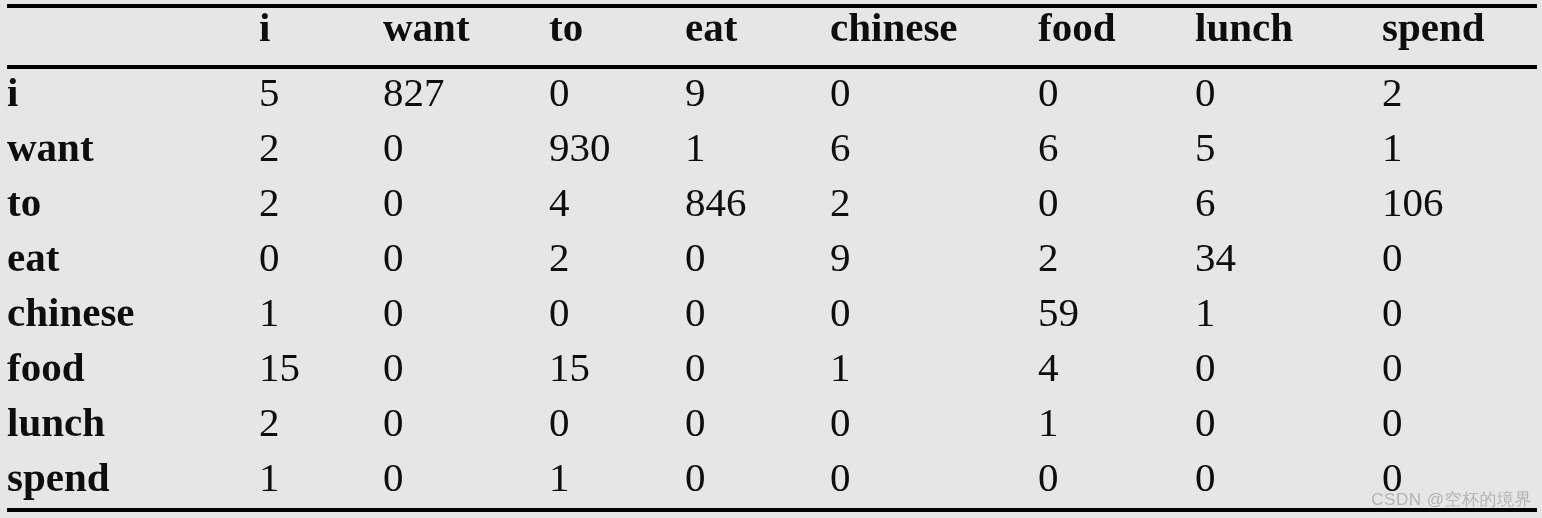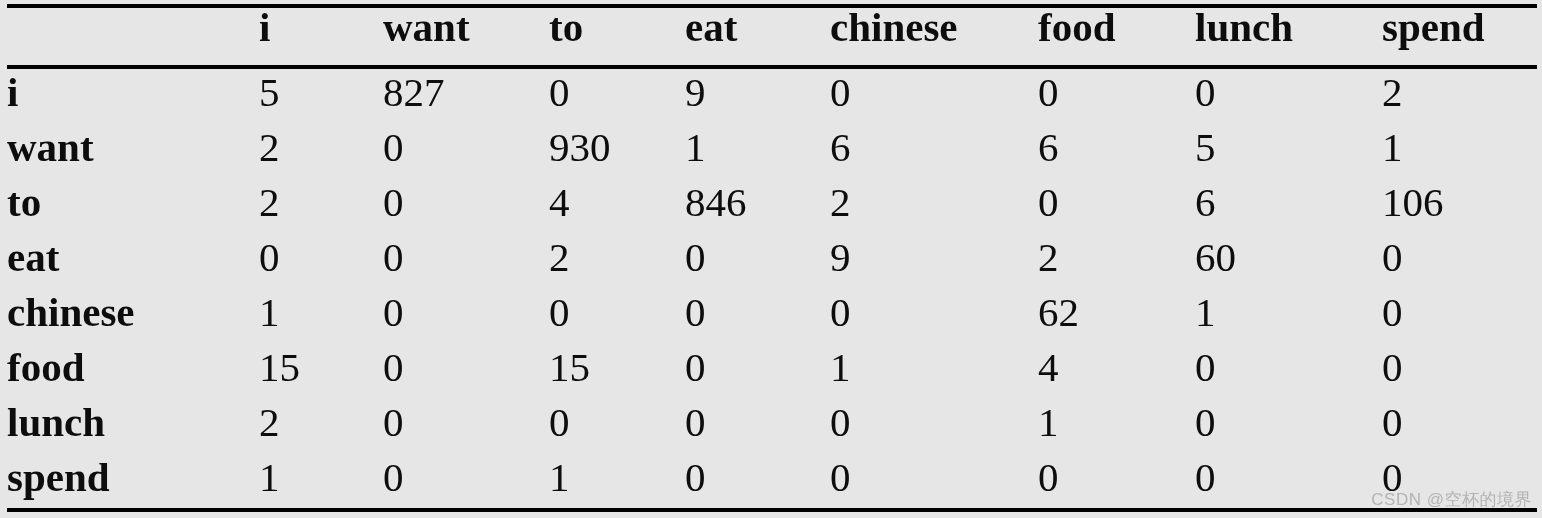--- a/index.html
+++ b/index.html
@@ -174,31 +174,31 @@
           <td class="cell nonzero">106</td>
         </tr>
         <tr>
           <td class="rowlabel">eat</td>
           <td class="cell zero">0</td>
           <td class="cell zero">0</td>
           <td class="cell nonzero">2</td>
           <td class="cell zero">0</td>
           <td class="cell nonzero">9</td>
           <td class="cell nonzero">2</td>
-          <td class="cell nonzero">60</td>
+          <td class="cell nonzero">34</td>
           <td class="cell zero">0</td>
         </tr>
         <tr>
           <td class="rowlabel">chinese</td>
           <td class="cell nonzero">1</td>
           <td class="cell zero">0</td>
           <td class="cell zero">0</td>
           <td class="cell zero">0</td>
           <td class="cell zero">0</td>
-          <td class="cell nonzero">62</td>
+          <td class="cell nonzero">59</td>
           <td class="cell nonzero">1</td>
           <td class="cell zero">0</td>
         </tr>
         <tr>
           <td class="rowlabel">food</td>
           <td class="cell nonzero">15</td>
           <td class="cell zero">0</td>
           <td class="cell nonzero">15</td>
           <td class="cell zero">0</td>
           <td class="cell nonzero">1</td>

